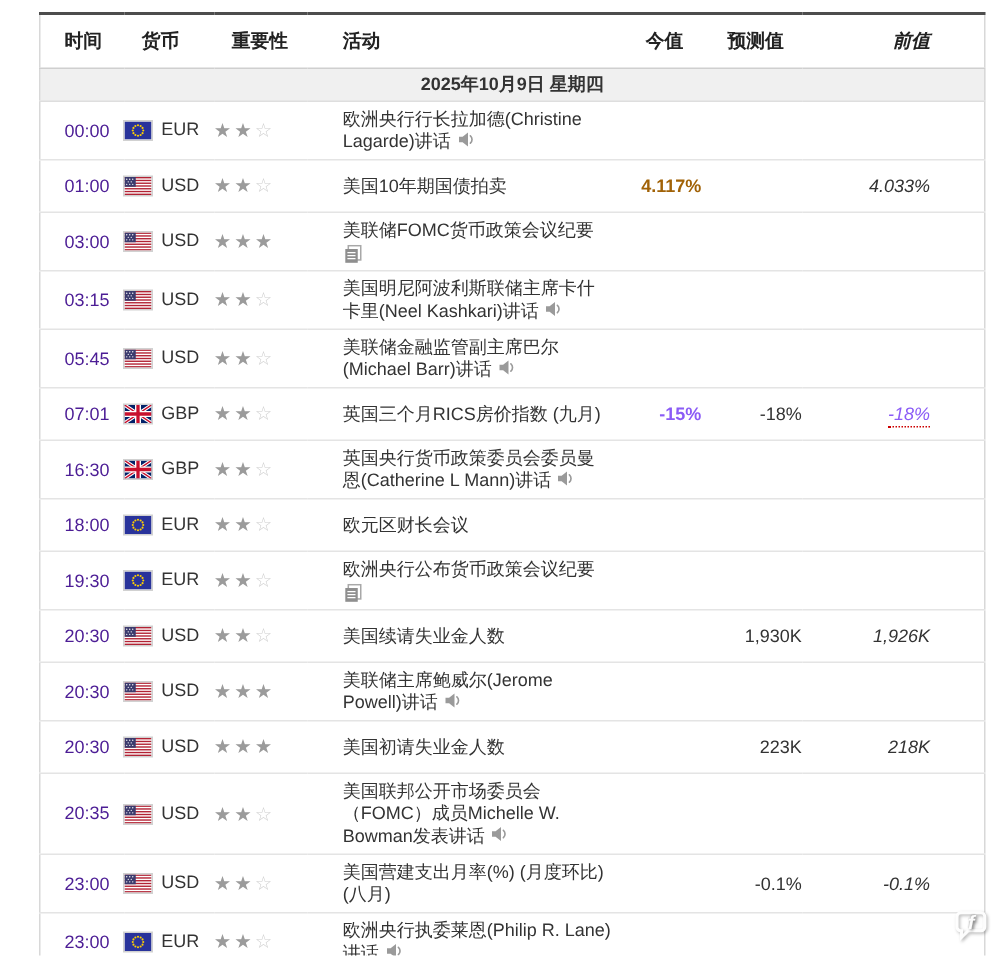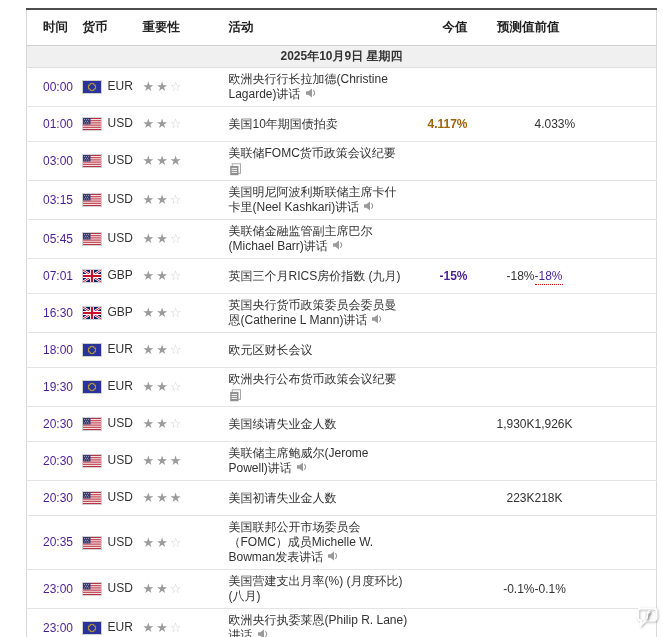--- a/index.html
+++ b/index.html
@@ -7,45 +7,45 @@
     width:663px;height:637px;position:relative;overflow:hidden;background:#fff;
     font-family:"Liberation Sans","DejaVu Sans",sans-serif;color:#333;
   }
   table.calendar{
     width:630px;margin:8px 0 0 26px;border-collapse:collapse;table-layout:fixed;
     font-size:12px;background:#fff;
     border:1px solid #d8d8d8;border-top:2px solid #4d4d4d;
   }
   th{
     text-align:left;font-weight:bold;font-size:12.5px;color:#222;
-    padding:9px 0;border-bottom:1px solid #cfcfcf;white-space:nowrap;
+    padding:9px 12px;border-bottom:1px solid #cfcfcf;white-space:nowrap;
   }
   td{
     padding:4px 0;height:26px;vertical-align:middle;line-height:15px;
     border-bottom:1px solid #e4e4e4;
   }
   .c-time{padding-left:16px;}
   td.c-time{color:#4c1d95;}
   .c-act{padding-left:24px;padding-right:6px;}
   .c-actual,.c-forecast{text-align:right;}
-  .c-prev{text-align:left;padding-right:36px;}
+  .c-prev{text-align:right;padding-right:36px;font-style:italic;}
   tr.date-row td{
     background:#f0f0f0;text-align:center;font-weight:bold;color:#333;
     height:auto;padding:3px 0;border-bottom:1px solid #dedede;margin-left:48px;
   }
   .flag{display:inline-block;vertical-align:-2px;margin-right:7px;line-height:0;}
   .flag svg{display:block;outline:1px solid rgba(0,0,0,0.18);}
   .cur-code{vertical-align:1px;}
   .star{font-size:13px;letter-spacing:2px;}
   .star.filled{color:#9b9b9b;}
   .star.empty{color:#d0d0d0;}
   .sicon{display:inline-block;margin-left:4px;line-height:0;vertical-align:-1px;}
   .dicon{margin-top:2px;line-height:0;}
   .val.bold{font-weight:bold;color:#a16207;}
-  .val.red{color:#4c1d95;}
+  .val.red{color:#8b5cf6;}
   .val.revised{border-bottom:1px dotted #cc0000;padding-bottom:1px;}
   .watermark{
     position:absolute;right:3px;bottom:8px;display:flex;align-items:center;gap:3px;
     font-weight:bold;font-size:22px;letter-spacing:1px;white-space:nowrap;
     color:rgba(255,255,255,0.96);
     text-shadow:1px 1.5px 2px rgba(0,0,0,0.35), -0.5px -0.5px 1px rgba(0,0,0,0.15);
     pointer-events:none;
   }
   .watermark svg{filter:drop-shadow(1px 1px 1px rgba(0,0,0,0.3));}
 </style>

